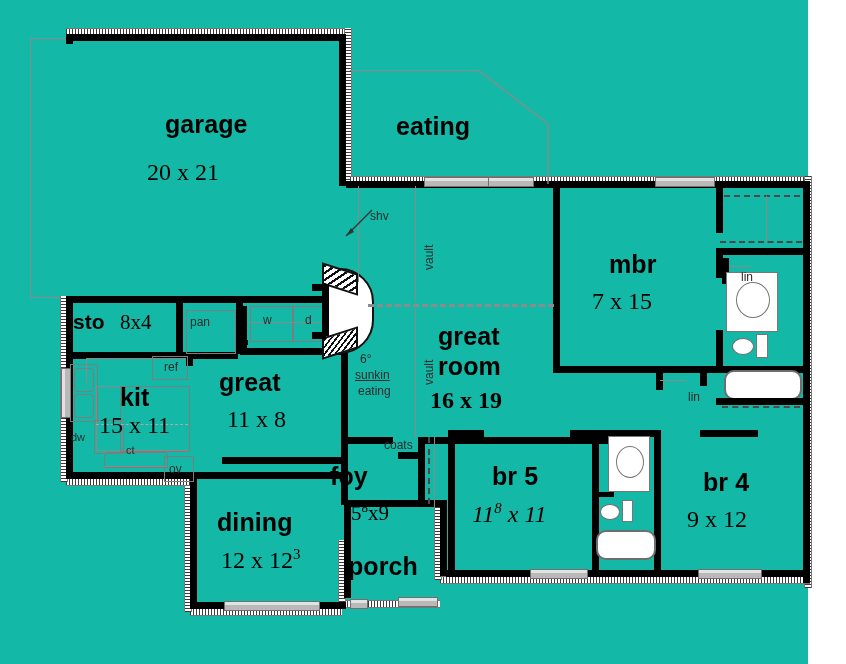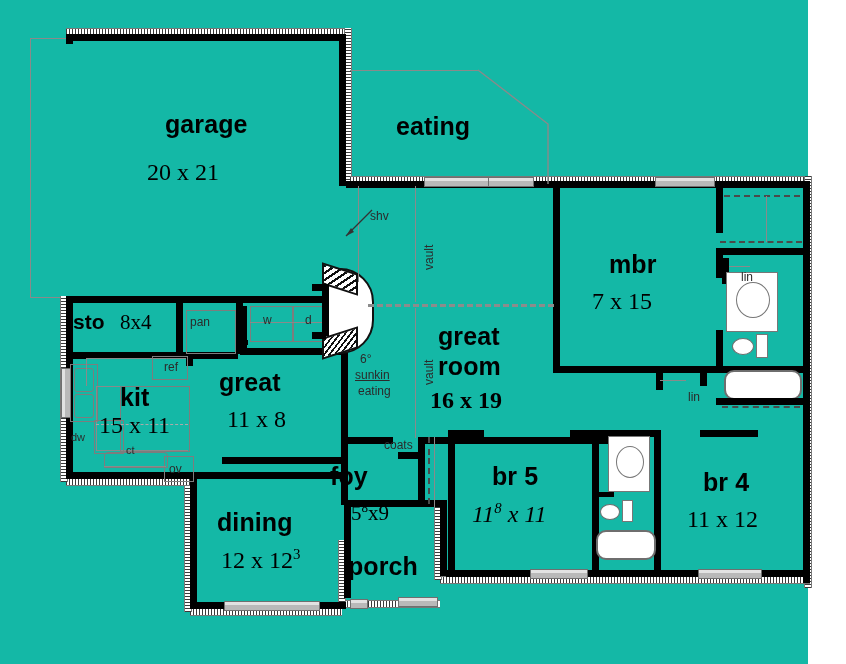--- a/index.html
+++ b/index.html
@@ -252,21 +252,21 @@
 
   <div class="lbl room-name" style="left:330px;top:462px;">foy</div>
   <div class="lbl room-dim sm" style="left:351px;top:500px;"><span>5</span><span class="sup">8</span><span>x9</span></div>
 
   <div class="lbl room-name" style="left:348px;top:552px;">porch</div>
 
   <div class="lbl room-name" style="left:492px;top:462px;">br 5</div>
   <div class="lbl room-dim" style="left:472px;top:500px;font-style:italic;"><span>11</span><span class="sup">8</span><span> x 11</span></div>
 
   <div class="lbl room-name" style="left:703px;top:468px;">br 4</div>
-  <div class="lbl room-dim" style="left:687px;top:506px;">11 x 12</div>
+  <div class="lbl room-dim" style="left:687px;top:506px;">9 x 12</div>
 
   <div class="lbl tiny-s" style="left:370px;top:209px;">shv</div>
   <div class="lbl tiny-s vert" style="left:422px;top:270px;">vault</div>
   <div class="lbl tiny-s vert" style="left:422px;top:385px;">vault</div>
   <div class="lbl tiny-s" style="left:360px;top:352px;">6°</div>
   <div class="lbl tiny-s" style="left:355px;top:368px;text-decoration:underline;">sunkin</div>
   <div class="lbl tiny-s" style="left:358px;top:384px;">eating</div>
   <div class="lbl tiny-s" style="left:384px;top:438px;">coats</div>
   <div class="lbl tiny-s" style="left:190px;top:315px;">pan</div>
   <div class="lbl tiny-s" style="left:164px;top:360px;">ref</div>

